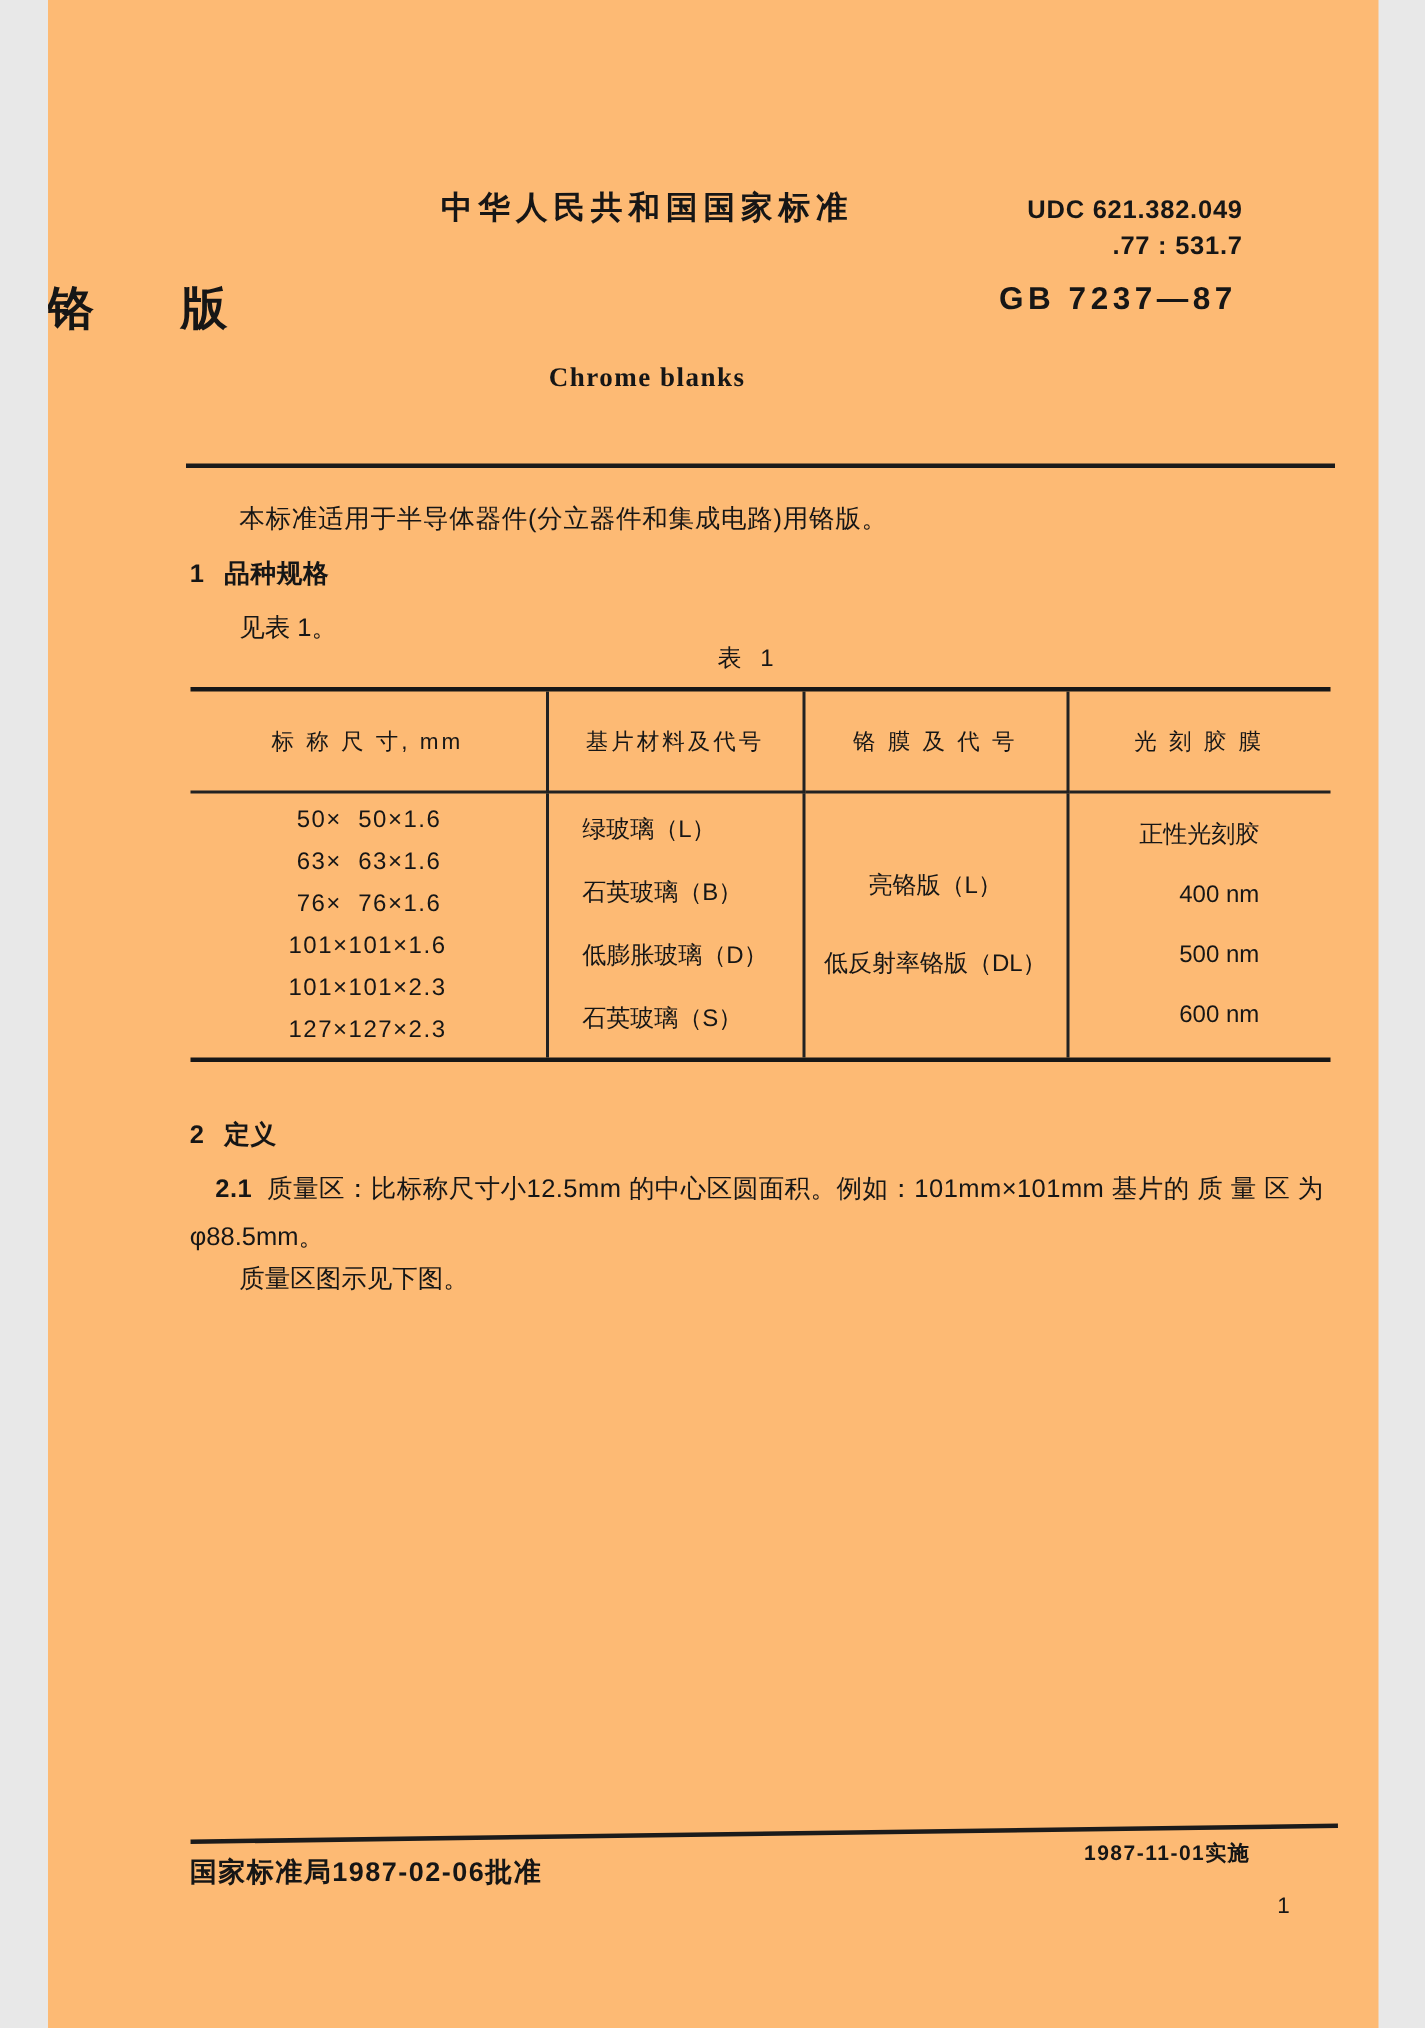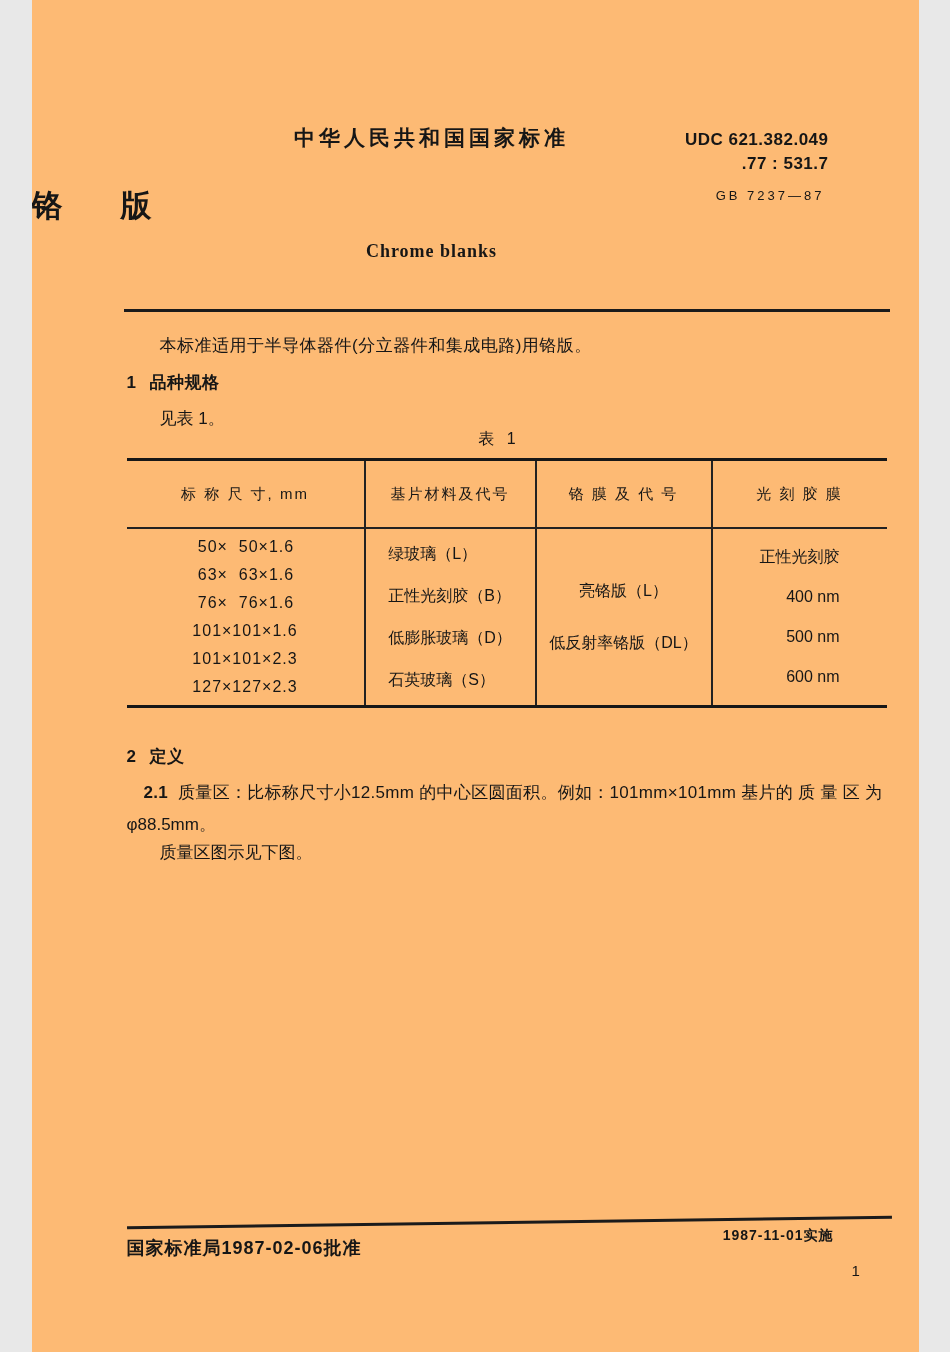--- a/index.html
+++ b/index.html
@@ -22,21 +22,21 @@
     font-size: 21px; font-weight: 700; letter-spacing: 4px;
   }
   .udc-block {
     position: absolute; right: 90px; top: 128px;
     text-align: right;
     font-size: 17px; font-weight: 700; line-height: 24px;
     letter-spacing: 0.5px;
   }
   .gb-number {
     position: absolute; right: 94px; top: 188px;
-    font-size: 13px; font-weight: 400; letter-spacing: 3px;
+    font-size: 21px; font-weight: 700; letter-spacing: 3px;
   }
   .title-cn {
     position: absolute; left: 0; top: 185px; width: 800px;
     text-align: left;
     font-size: 31px; font-weight: 700;
   }
   .title-cn .char2 { margin-left: 58px; }
   .title-en {
     position: absolute; left: 0; top: 241px; width: 800px;
     text-align: center;
@@ -169,21 +169,21 @@
         <div class="size-line"> 76×  76×1.6</div>
         <div class="size-line">101×101×1.6</div>
         <div class="size-line">101×101×2.3</div>
         <div class="size-line">127×127×2.3</div>
       </div>
     </div>
 
     <div class="cell td v-line">
       <div class="block">
         <div class="mat-line">绿玻璃（L）</div>
-        <div class="mat-line">正性光刻胶（B）</div>
+        <div class="mat-line">石英玻璃（B）</div>
         <div class="mat-line">低膨胀玻璃（D）</div>
         <div class="mat-line">石英玻璃（S）</div>
       </div>
     </div>
 
     <div class="cell td v-line">
       <div class="block" style="text-align:center;">
         <div class="chrome-line">亮铬版（L）</div>
         <div class="chrome-line">低反射率铬版（DL）</div>
       </div>

